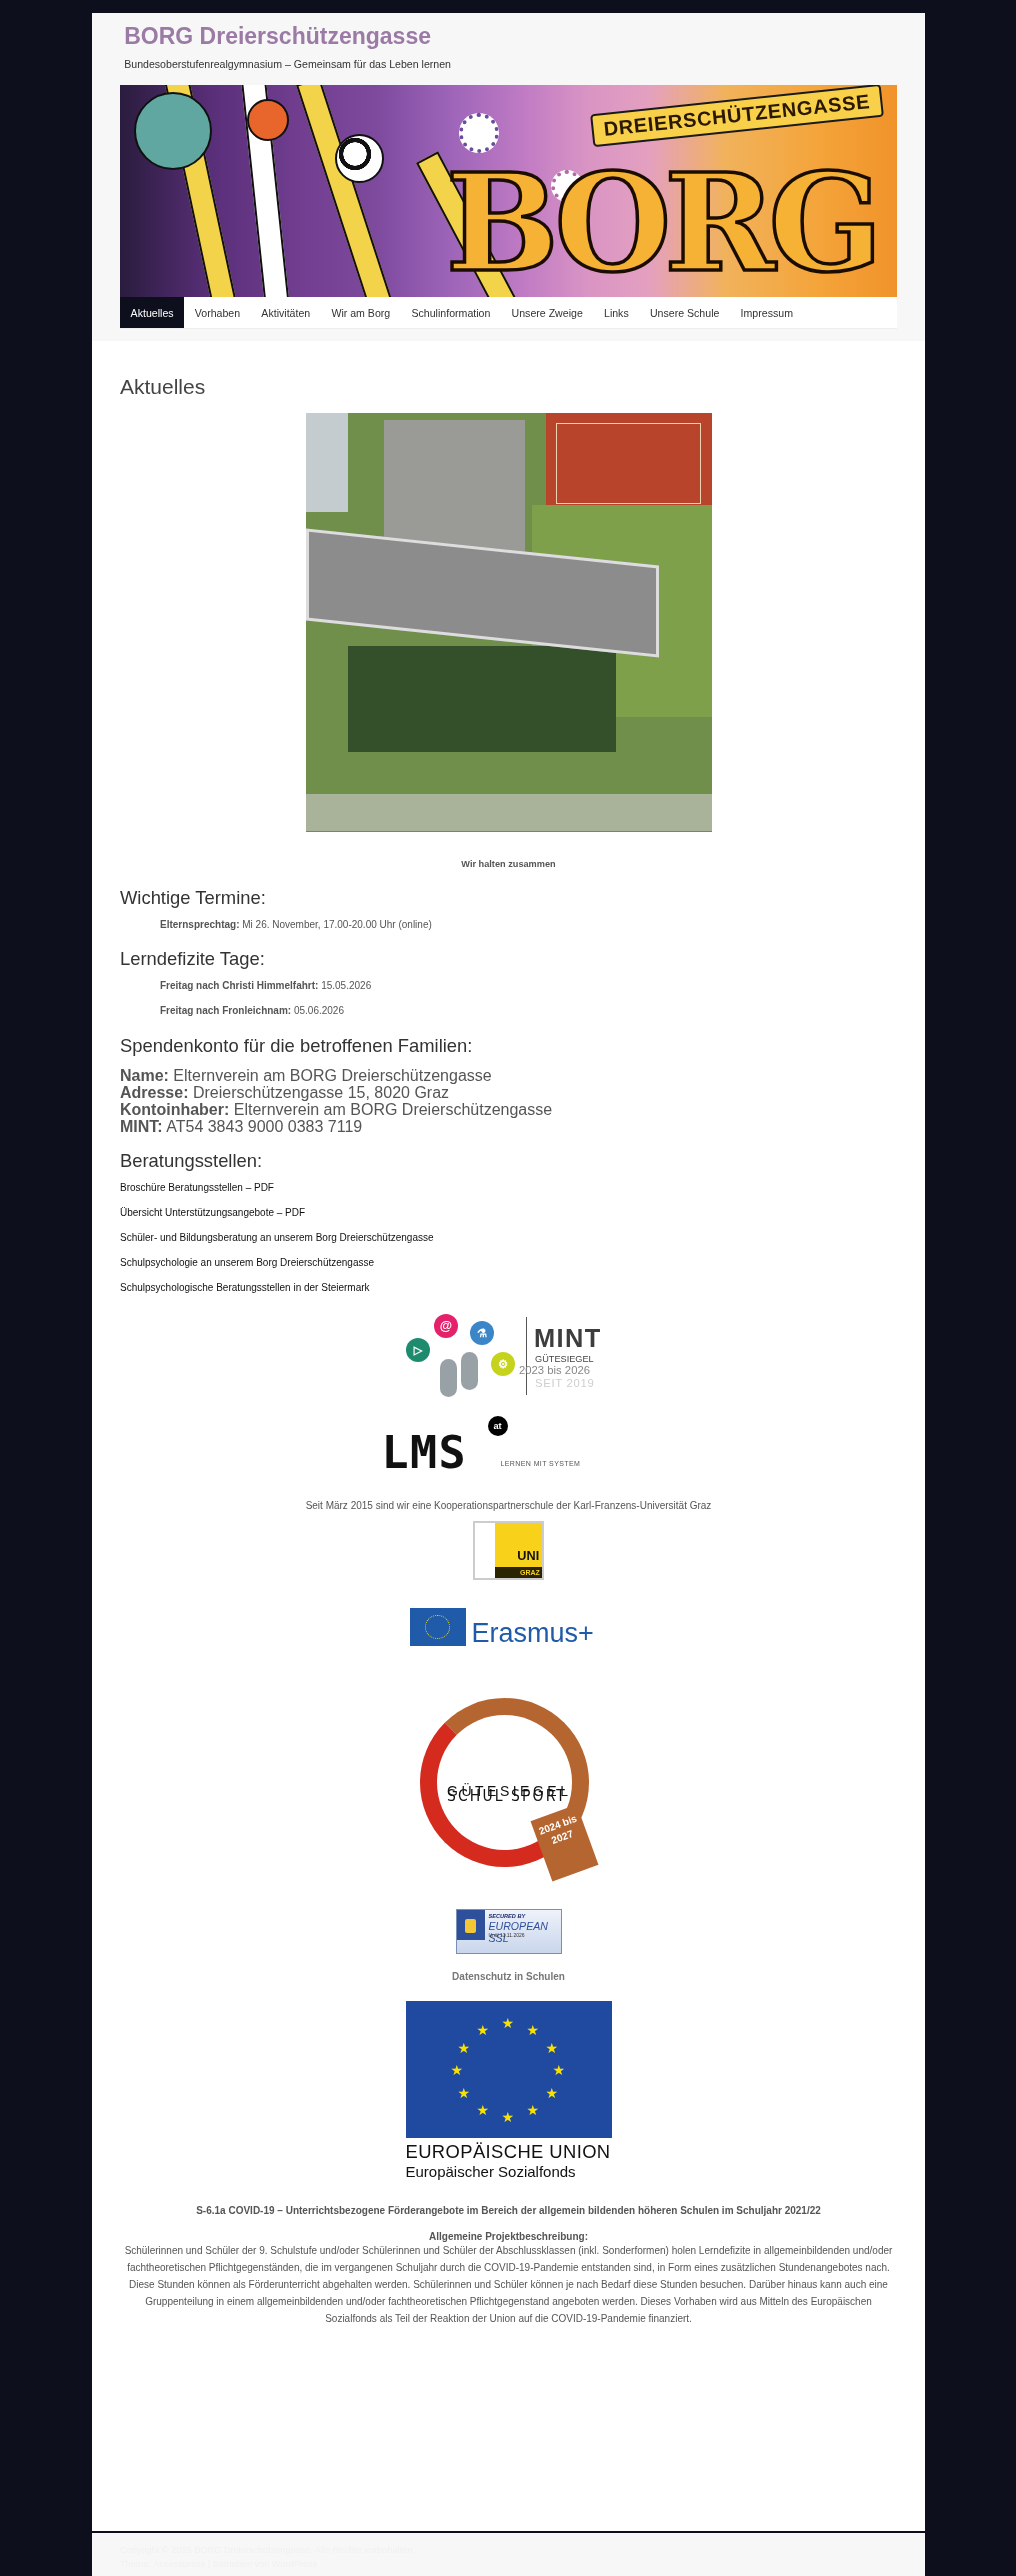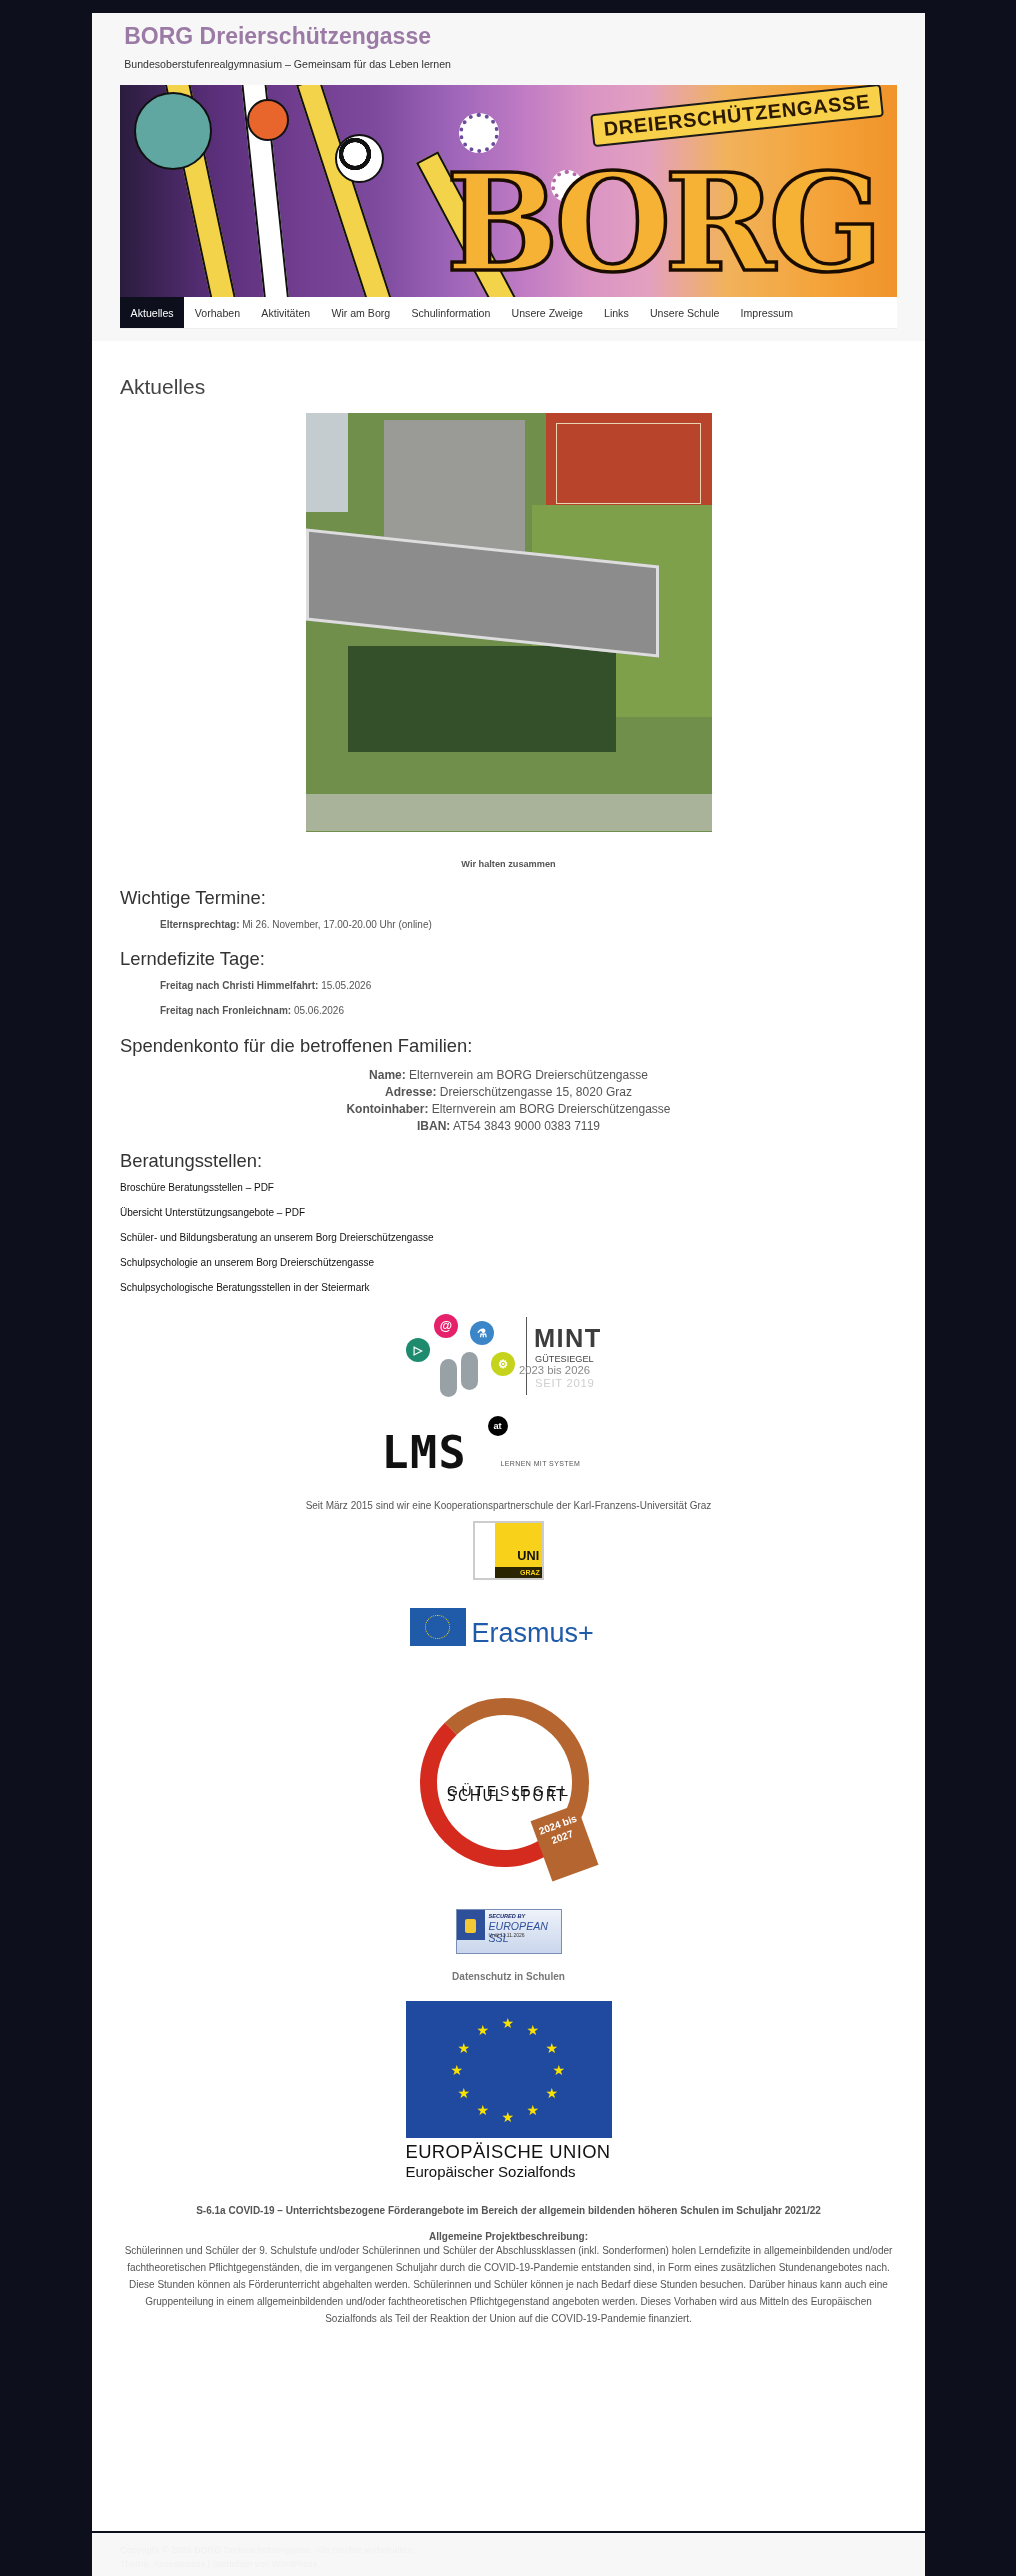--- a/index.html
+++ b/index.html
@@ -60,21 +60,21 @@
   .hero .court { position:absolute; left:240px; top:0; width:166px; height:102px; background:#b8442c; }
   .hero .court::after { content:""; position:absolute; inset:10.6px; border:1.4px solid #e9d3b0; }
   .hero .lawn { position:absolute; left:226px; top:92px; width:180px; height:212px; background:#7ea04a; }
   .hero .shadow { position:absolute; left:42px; top:233px; width:268px; height:106px; background:#34502a; }
   .hero .path { position:absolute; left:0; top:381px; width:406px; height:37px; background:#a9b39a; }
   .hero .annex { position:absolute; left:0; top:0; width:42px; height:99px; background:#c5ccd0; }
   .caption { text-align: center; font-size: 9.2px; font-weight: bold; color: #555; margin-top: 27px; }
   h2.section { font-size: 18.4px; font-weight: normal; color: #333; margin-top: 18.4px; margin-bottom: 10px; }
   p.line { font-size: 10px; color: #555; margin-bottom: 14px; }
   p.line b { color: #555; margin-left: 40px; }
-  .kv { font-size: 12px; color: #555; line-height: 17px; text-align: center; }
+  .kv { font-size: 16px; color: #555; line-height: 17px; }
   .kv b { color: #555; }
   .links a { display:block; font-size: 10px; color: #111; text-decoration: none; margin-bottom: 14px; cursor:pointer; }
   .logo-block { margin: 0 auto; position: relative; }
   .mint { width: 205px; height: 92px; margin-top: 17px; }
   .mint .dot { position:absolute; border-radius:50%; color:#fff; font-weight:bold; text-align:center; }
   .mint .sep { position:absolute; left:120px; top:7px; width:1.4px; height:78px; background:#555; }
   .mint .m-title { position:absolute; left:128px; top:14px; font-size:25.4px; font-weight:bold; color:#3d3d3d; letter-spacing:1.4px; }
   .mint .m-sub { position:absolute; left:129px; top:44px; font-size:9.2px; color:#444; line-height:10.6px; }
   .mint .m-years { position:absolute; left:113px; top:54px; font-size:11.3px; color:#888; }
   .mint .m-seit { position:absolute; left:129px; top:67px; font-size:11.3px; color:#cfcfcf; letter-spacing:0.7px; }
@@ -174,21 +174,21 @@
 
     <h2 class="section">Lerndefizite Tage:</h2>
     <p class="line"><b>Freitag nach Christi Himmelfahrt:</b><span> 15.05.2026</span></p>
     <p class="line"><b>Freitag nach Fronleichnam:</b><span> 05.06.2026</span></p>
 
     <h2 class="section">Spendenkonto für die betroffenen Familien:</h2>
     <div class="kv">
       <div><b>Name:</b><span> Elternverein am BORG Dreierschützengasse</span></div>
       <div><b>Adresse:</b><span> Dreierschützengasse 15, 8020 Graz</span></div>
       <div><b>Kontoinhaber:</b><span> Elternverein am BORG Dreierschützengasse</span></div>
-      <div><b>IBAN:</b><span> AT54 3843 9000 0383 7119</span></div>
+      <div><b>MINT:</b><span> AT54 3843 9000 0383 7119</span></div>
     </div>
 
     <h2 class="section" style="margin-top:15.5px;">Beratungsstellen:</h2>
     <div class="links">
       <a>Broschüre Beratungsstellen – PDF</a>
       <a>Übersicht Unterstützungsangebote – PDF</a>
       <a>Schüler- und Bildungsberatung an unserem Borg Dreierschützengasse</a>
       <a>Schulpsychologie an unserem Borg Dreierschützengasse</a>
       <a>Schulpsychologische Beratungsstellen in der Steiermark</a>
     </div>

